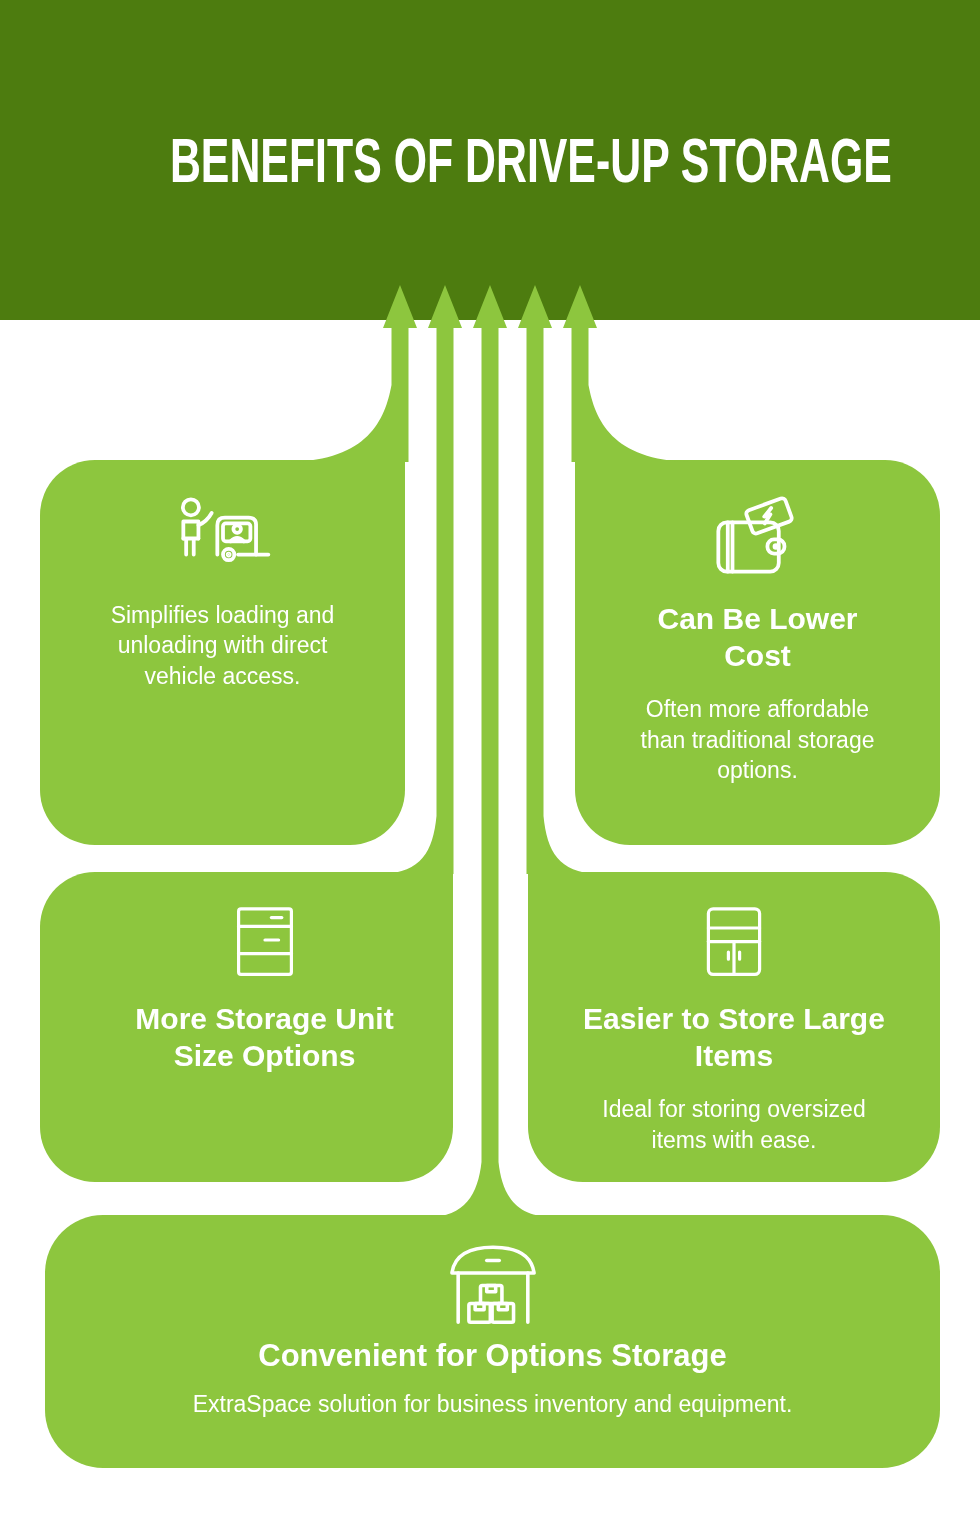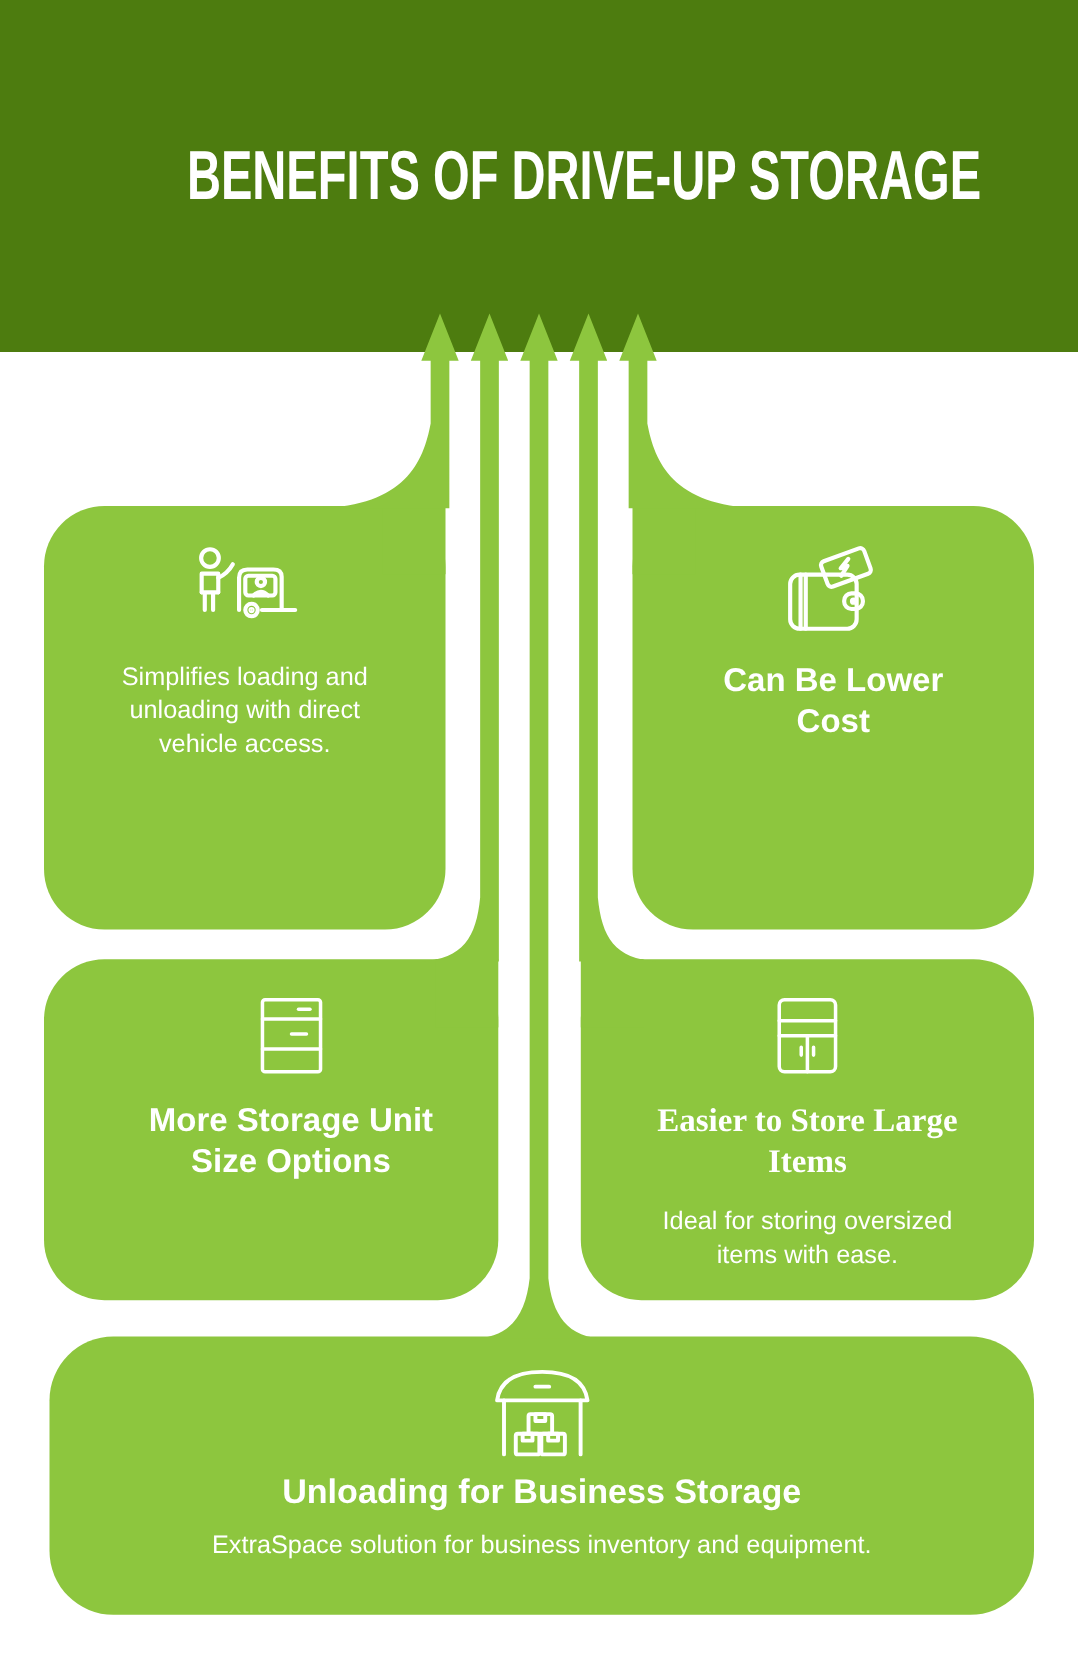--- a/index.html
+++ b/index.html
@@ -32,21 +32,21 @@
   .card2 { left:575px; top:460px;  width:365px; height:385px; padding-top:32px; }
   .card3 { left:40px;  top:872px;  width:449px; height:310px; padding-top:28px; }
   .card4 { left:528px; top:872px;  width:412px; height:310px; padding-top:28px; }
   .card5 { left:45px;  top:1215px; width:895px; height:253px; padding-top:22px; }
   .card1 .icon-wrap, .card2 .icon-wrap { height:92px; }
   .card3 .icon-wrap, .card4 .icon-wrap { height:84px; }
   .card5 .icon-wrap { height:90px; margin-bottom:10px; }
   .card1 h2 { max-width:210px; }
   .card2 h2 { max-width:235px; }
   .card3 h2 { max-width:310px; }
-  .card4 h2 { max-width:350px;font-family:Liberation Serif, serif; }
+  .card4 h2 { max-width:350px; }
   .card5 h2 { font-size:31px; margin-bottom:14px; }
   .card1 p { max-width:272px; }
   .card2 p { max-width:290px; }
   .card3 p { max-width:350px; }
   .card4 p { max-width:330px; }
   .card5 p { max-width:820px; }
   .line-icon { stroke:#ffffff; fill:none; stroke-width:4; stroke-linecap:round; stroke-linejoin:round; }
 </style>
 </head>
 <body>
@@ -125,20 +125,21 @@
           <rect x="40" y="8" width="44" height="26" rx="4"></rect>
           <path d="M 67 14 L 57 20 L 64 20 L 55 27"></path>
         </g>
         <rect x="8" y="28" width="64" height="52" rx="9"></rect>
         <path d="M 18 28 V 80 M 23 28 V 80"></path>
         <rect x="60" y="46" width="18" height="15" rx="7"></rect>
         <circle cx="69" cy="53.5" r="1.5" fill="#ffffff"></circle>
       </svg>
     </div>
     <h2>Can Be Lower<br>Cost</h2>
+    <p>Often more affordable<br>than traditional storage<br>options.</p>
   </div>
 
   <div class="card card3">
     <div class="icon-wrap">
       <svg class="line-icon" width="80" height="80" viewBox="0 0 100 95">
         <rect x="17" y="6" width="66" height="82" rx="3"></rect>
         <path d="M 17 28 H 83"></path>
         <path d="M 17 62 H 83"></path>
         <path d="M 58 17 H 71"></path>
         <path d="M 50 45 H 67"></path>
@@ -168,17 +169,17 @@
         <path d="M 49 24 H 63"></path>
         <path d="M 17 38 V 93 M 95 38 V 93"></path>
         <rect x="42" y="52" width="24" height="20" rx="2"></rect>
         <rect x="49" y="52" width="10" height="7"></rect>
         <rect x="29" y="72" width="24" height="21" rx="2"></rect>
         <rect x="36" y="72" width="10" height="7"></rect>
         <rect x="55" y="72" width="24" height="21" rx="2"></rect>
         <rect x="62" y="72" width="10" height="7"></rect>
       </svg>
     </div>
-    <h2>Unloading for Business Storage</h2>
+    <h2>Convenient for Options Storage</h2>
     <p>ExtraSpace solution for business inventory and equipment.</p>
   </div>
 
 </div>
 
 </body></html>

